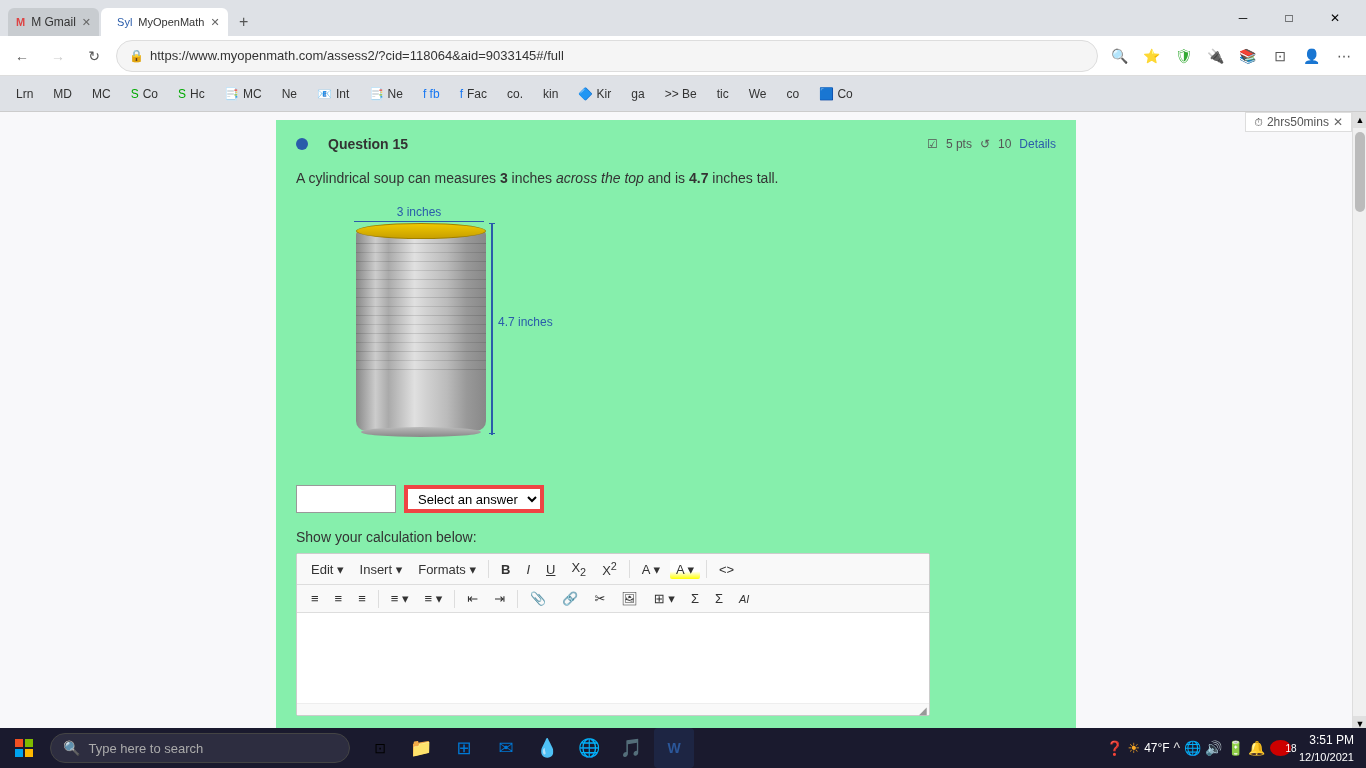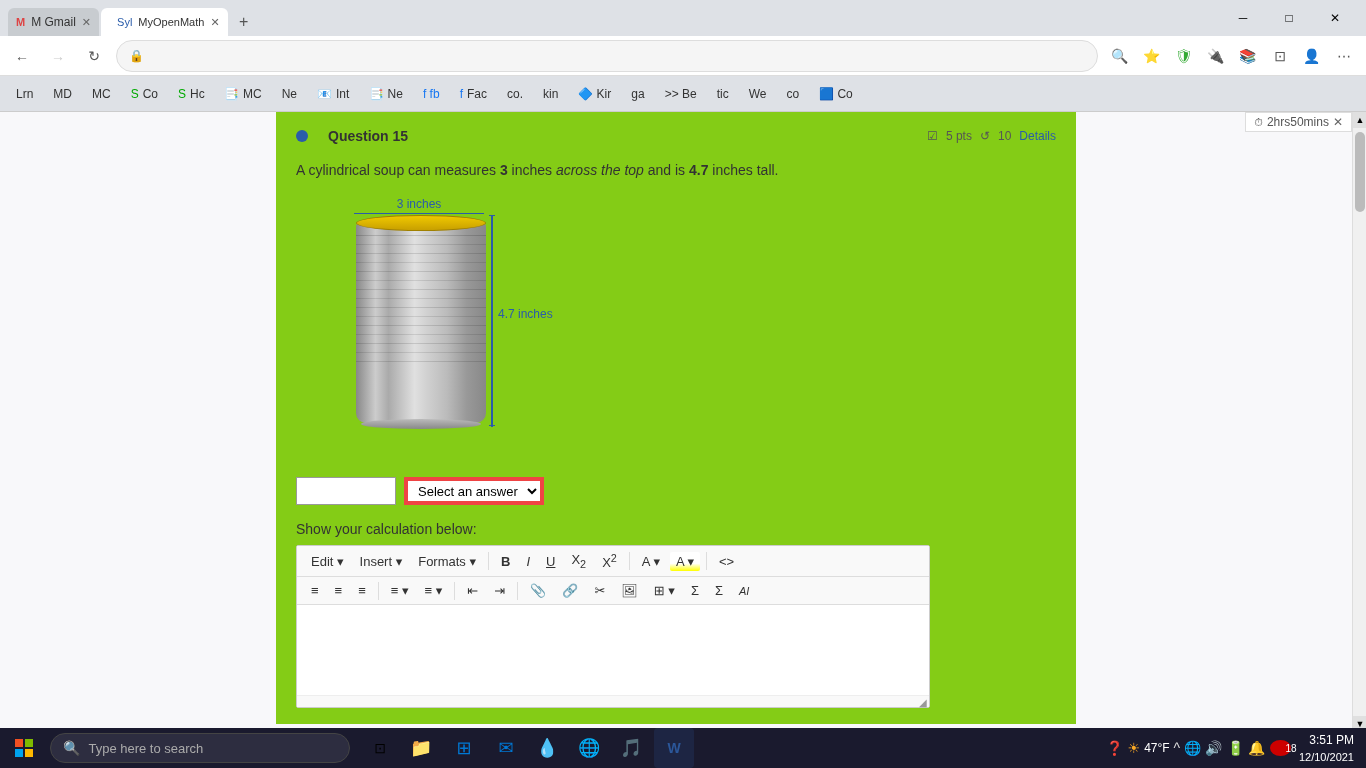--- a/index.html
+++ b/index.html
@@ -17,21 +17,21 @@
     .nav-icon-btn { width: 28px; height: 28px; display: flex; align-items: center; justify-content: center; border-radius: 50%; cursor: pointer; font-size: 14px; color: #555; }
 
     
     .bookmarks-bar { height: 36px; background: #dee1e6; display: flex; align-items: center; padding: 0 8px; gap: 4px; overflow: hidden; border-bottom: 1px solid #ccc; }
     .bookmark-item { display: flex; align-items: center; padding: 0 8px; height: 24px; border-radius: 12px; font-size: 12px; color: #333; cursor: pointer; white-space: nowrap; gap: 4px; }
 
     
     .browser-content { background: #fff; width: 100%; height: calc(768px - 148px - 40px); overflow: hidden; display: flex; }
     .content-scroll { flex: 1; overflow-y: auto; padding: 0; background: #f8f8fa; }
 
-    .question-area { background: #84cc16; margin: 0 auto; max-width: 800px; padding: 16px 20px; }
+    .question-area { background: #86efac; margin: 8px auto; max-width: 800px; padding: 16px 20px; }
     .question-header { display: flex; align-items: center; gap: 12px; margin-bottom: 12px; }
     .question-dot { width: 12px; height: 12px; background: #2a5caa; border-radius: 50%; }
 
     .problem-text { font-size: 14px; color: #333; margin-bottom: 16px; line-height: 1.5; }
     .problem-text em { font-style: italic; }
     .problem-text strong { font-weight: bold; }
 
     
     .answer-row { display: flex; align-items: center; gap: 8px; margin-bottom: 12px; }
     .answer-input { width: 100px; height: 28px; border: 1px solid #999; padding: 2px 6px; font-size: 14px; }
@@ -108,20 +108,21 @@
       <div class="win-btn close">✕</div>
     </div>
   </div>
 
   <div class="nav-bar">
     <div class="nav-btn">←</div>
     <div class="nav-btn" style="color:#ccc;">→</div>
     <div class="nav-btn">↻</div>
     <div class="address-bar">
       <span style="font-size:12px; color:#666;">🔒</span>
+      <span style="font-size:13px; color:#333;">https://www.myopenmath.com/assess2/?cid=118064&amp;aid=9033145#/full</span>
     </div>
     <div class="nav-icons">
       <div class="nav-icon-btn">🔍</div>
       <div class="nav-icon-btn">⭐</div>
       <div class="nav-icon-btn" style="color:#3a3;">🛡</div>
       <div class="nav-icon-btn">🔌</div>
       <div class="nav-icon-btn">📚</div>
       <div class="nav-icon-btn">⊡</div>
       <div class="nav-icon-btn">👤</div>
       <div class="nav-icon-btn">⋯</div>

